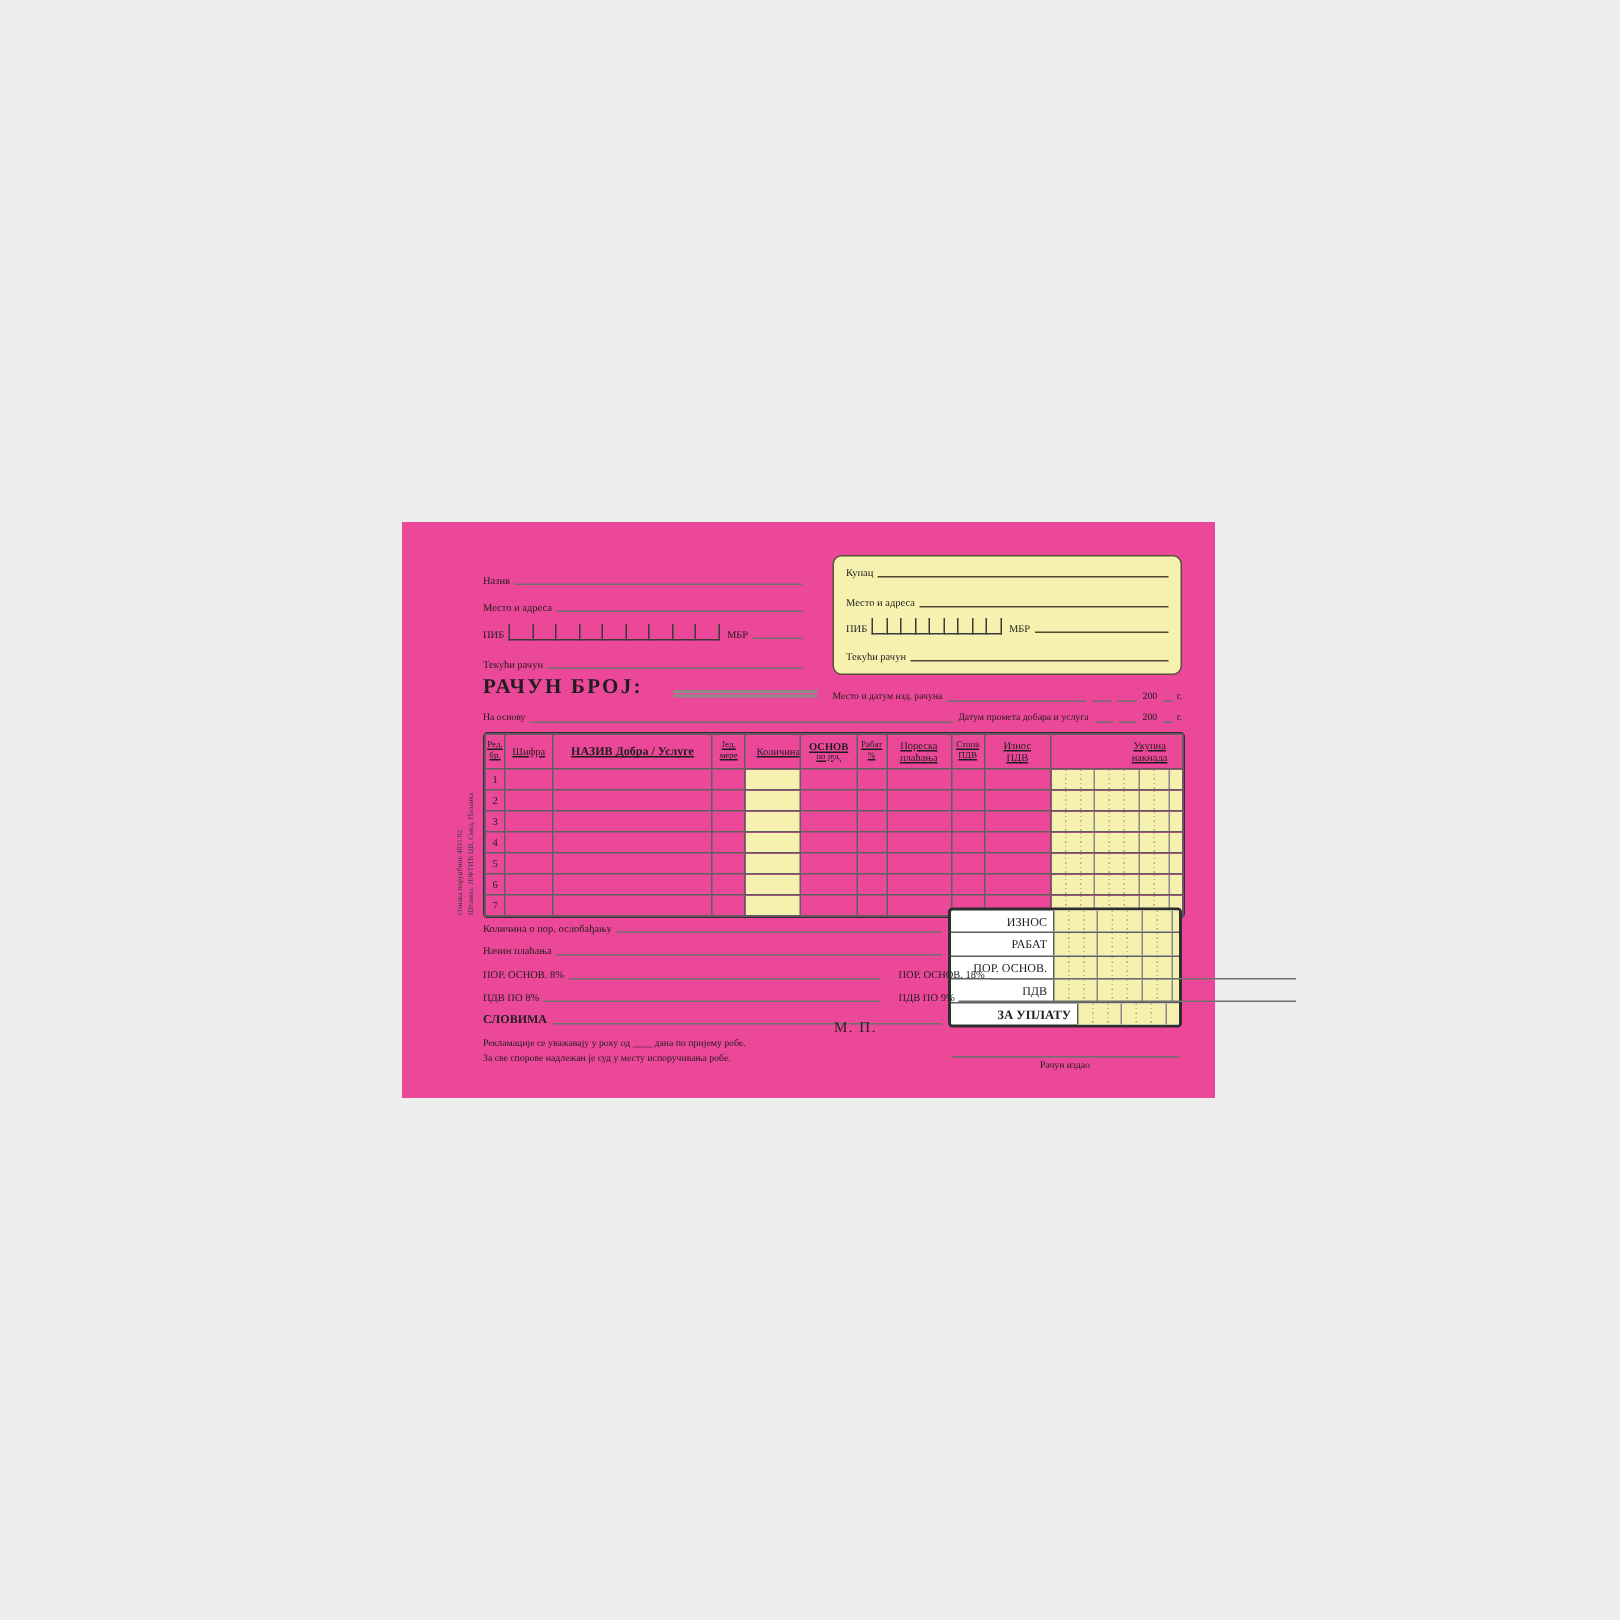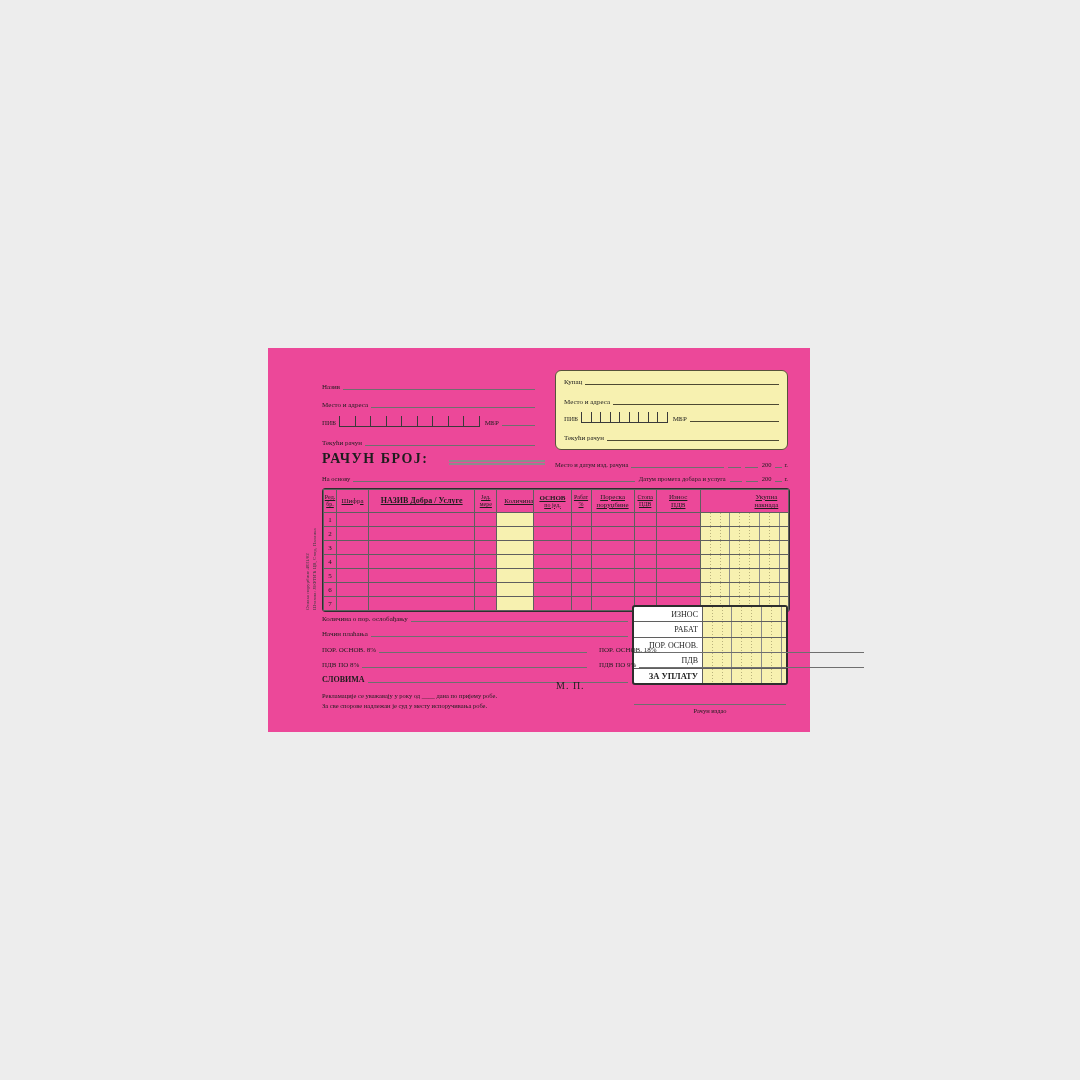--- a/index.html
+++ b/index.html
@@ -44,21 +44,21 @@
       background-repeat:no-repeat;
       background-position:9px 0,19px 0,38px 0,48px 0,68px 0,28px 0,58px 0,78px 0;
       background-size:1px 100%,1px 100%,1px 100%,1px 100%,1px 100%,1px 100%,1px 100%,1px 100%;}
   .totals{left:364px;top:257px;width:156px;height:80px;border:2px solid #2e2e2e;border-radius:3px;
           box-sizing:border-box;display:flex;flex-direction:column;background:#fff;}
   .trow{flex:1;display:flex;align-items:stretch;border-top:1px solid #5f5f5f;}
   .trow:first-child{border-top:none;}
   .trow .tlbl{width:64px;font-size:8px;text-align:right;padding-right:4px;display:flex;
               align-items:center;justify-content:flex-end;}
   .trow .tgrid{flex:1;border-left:1px solid #5f5f5f;}
-  .trow.last .tlbl{font-weight:bold;font-size:8.5px;}
+  .trow.last .tlbl{font-weight:bold;font-size:8.5px;padding-left:16px;}
   .notes{left:54px;width:306px;}
   .notes .lbl{font-size:7px;}
   .bold{font-weight:bold;}
   .halfrow{display:flex;width:100%;}
   .halfrow .half{flex:1;display:flex;align-items:flex-end;}
   .halfrow .half + .half{margin-left:12px;}
   .footer{left:54px;top:343px;font-size:6.5px;line-height:1.55;}
   .mp{left:288px;top:332px;font-size:10px;letter-spacing:1px;}
   .sig{left:366px;top:346px;width:152px;text-align:center;font-size:6.5px;}
   .sigline{border-bottom:1px solid #6f6f6f;height:10px;margin-bottom:2px;}
@@ -189,21 +189,21 @@
         <th>
               <span class="l1b">ОСНОВ</span>
               <span class="l1">по јед.</span>
             </th>
         <th>
               <span class="l1">Рабат</span>
               <span class="l1">%</span>
             </th>
         <th style="font-size:7px;">
               <span class="l1">Пореска</span>
-              <span class="l1">поруџбине</span>
+              <span class="l1">плаћања</span>
             </th>
         <th>
               <span class="l1">Стопа</span>
               <span class="l1">ПДВ</span>
             </th>
         <th style="font-size:7px;">
               <span class="l1">Износ</span>
               <span class="l1">ПДВ</span>
             </th>
         <th style="font-size:7px;padding-left:44px;">

